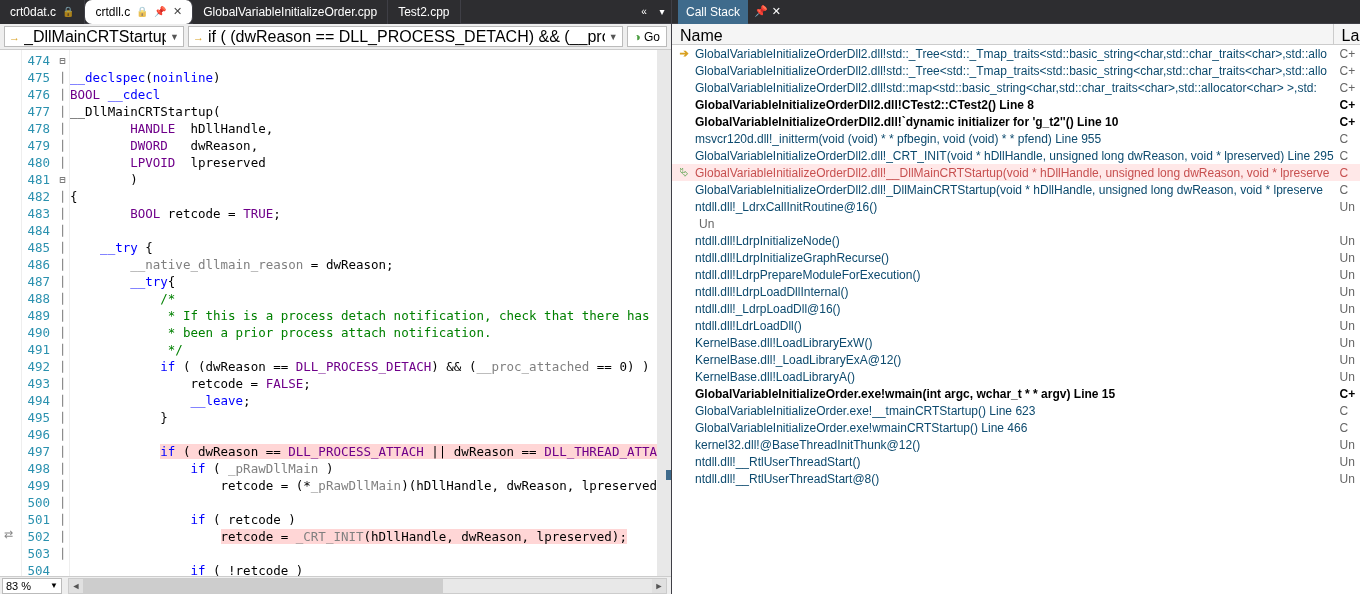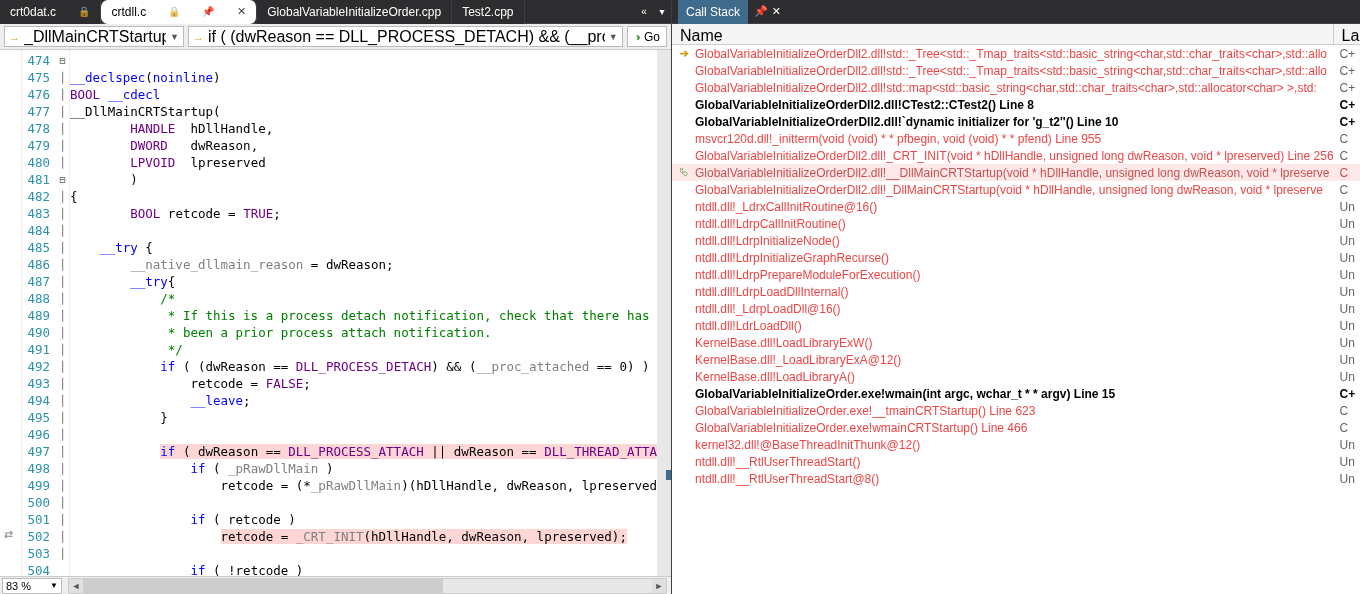--- a/index.html
+++ b/index.html
@@ -1,20 +1,20 @@
 <!DOCTYPE html>
 <html><head>
 <meta charset="utf-8">
 <style>
 * { margin:0; padding:0; box-sizing:border-box; }
 body { font-family:"Segoe UI",Tahoma,sans-serif; font-size:12px; background:#2d2d30; color:#ccc; width:1360px; height:594px; overflow:hidden; display:flex; }
 .left-pane { width:672px; display:flex; flex-direction:column; border-right:1px solid #3f3f46; }
 .right-pane { flex:1; display:flex; flex-direction:column; }
 .tab-bar { background:#2d2d30; display:flex; align-items:center; height:24px; border-bottom:1px solid #3f3f46; }
-.tab { padding:4px 10px; color:#fff; background:#2d2d30; display:flex; align-items:center; gap:22px; cursor:pointer; font-size:12px; height:24px; border-right:1px solid #3f3f46; white-space:nowrap; }
+.tab { padding:4px 10px; color:#fff; background:#2d2d30; display:flex; align-items:center; gap:6px; cursor:pointer; font-size:12px; height:24px; border-right:1px solid #3f3f46; white-space:nowrap; }
 .tab.active { background:#fff; color:#000;border-radius:7px; }
 .tab .lock { font-size:10px; opacity:.7; }
 .tab .pin { font-size:10px; color:#d9b84b; }
 .tab .close { font-size:11px; color:#444; }
 .tab-spacer { flex:1; }
 .tab-ctrl { width:18px; text-align:center; cursor:pointer; color:#fff; font-size:10px; }
 .nav-bar { background:#eee; display:flex; align-items:center; height:26px; border-bottom:1px solid #ccc; padding:2px 4px; gap:4px; }
 .nav-dd { display:flex; align-items:center; background:#fff; border:1px solid #bbb; padding:2px 4px; flex:1; overflow:hidden; height:21px; }
 .nav-dd .arrow-orange { color:#d8a020; font-size:11px; margin-right:4px; }
 .nav-dd .txt { flex:1; white-space:nowrap; overflow:hidden; color:#000; font-size:16px; }
@@ -48,21 +48,21 @@
 .cs-cols .col.name { flex:1; }
 .cs-cols .col.lang { width:40px; }
 .cs-body { flex:1; overflow:hidden; background:#fff; }
 .cs-row { display:flex; align-items:center; height:17px; font-size:12px; padding-left:3px; }
 .cs-row .ic { width:18px; text-align:center; font-size:11px; }
 .cs-row .nm { flex:1; white-space:nowrap; overflow:hidden; padding-left:2px; }
 .cs-row .lg { width:40px; padding-left:6px; }
 .cs-row.cur { background:#ffe8e8; }
 .cs-row.cur .nm,.cs-row.cur .lg { color:#c75050; }
 .cs-row.bold .nm { font-weight:bold; color:#000; }
-.cs-row.dim .nm { color:#ef4444; }
+.cs-row.dim .nm { color:#0c4a6e; }
 .cs-row.dim .lg { color:#666; }
 .cs-row.bold .lg { color:#000; font-weight:bold; }
 .ic-cur { color:#d8a020; font-weight:bold; }
 .ic-step { color:#4a9c3f; }
 .splitter { position:absolute; right:0; top:420px; width:5px; height:10px; background:#3f6b8c; }
 .gut-arrow { position:absolute; font-size:11px; color:#888; left:4px; }
 </style>
 </head>
 <body>
 
@@ -275,41 +275,40 @@
         <span class="nm">GlobalVariableInitializeOrderDll2.dll!`dynamic initializer for 'g_t2''() Line 10</span>
         <span class="lg">C+</span>
       </div>
       <div class="cs-row dim">
         <span class="ic"></span>
         <span class="nm">msvcr120d.dll!_initterm(void (void) * * pfbegin, void (void) * * pfend) Line 955</span>
         <span class="lg">C</span>
       </div>
       <div class="cs-row dim">
         <span class="ic"></span>
-        <span class="nm">GlobalVariableInitializeOrderDll2.dll!_CRT_INIT(void * hDllHandle, unsigned long dwReason, void * lpreserved) Line 256</span>
+        <span class="nm">GlobalVariableInitializeOrderDll2.dll!_CRT_INIT(void * hDllHandle, unsigned long dwReason, void * lpreserved) Line 295</span>
         <span class="lg">C</span>
       </div>
       <div class="cs-row cur">
         <span class="ic"><span class="ic-step">⮱</span></span>
         <span class="nm">GlobalVariableInitializeOrderDll2.dll!__DllMainCRTStartup(void * hDllHandle, unsigned long dwReason, void * lpreserve</span>
         <span class="lg">C</span>
       </div>
       <div class="cs-row dim">
         <span class="ic"></span>
         <span class="nm">GlobalVariableInitializeOrderDll2.dll!_DllMainCRTStartup(void * hDllHandle, unsigned long dwReason, void * lpreserve</span>
         <span class="lg">C</span>
       </div>
       <div class="cs-row dim">
         <span class="ic"></span>
         <span class="nm">ntdll.dll!_LdrxCallInitRoutine@16()</span>
         <span class="lg">Un</span>
       </div>
       <div class="cs-row dim">
         <span class="ic"></span>
-        <span class="nm">ntdll.dll!LdrpCallInitRoutine()</span>
         <span class="lg">Un</span>
       </div>
       <div class="cs-row dim">
         <span class="ic"></span>
         <span class="nm">ntdll.dll!LdrpInitializeNode()</span>
         <span class="lg">Un</span>
       </div>
       <div class="cs-row dim">
         <span class="ic"></span>
         <span class="nm">ntdll.dll!LdrpInitializeGraphRecurse()</span>

